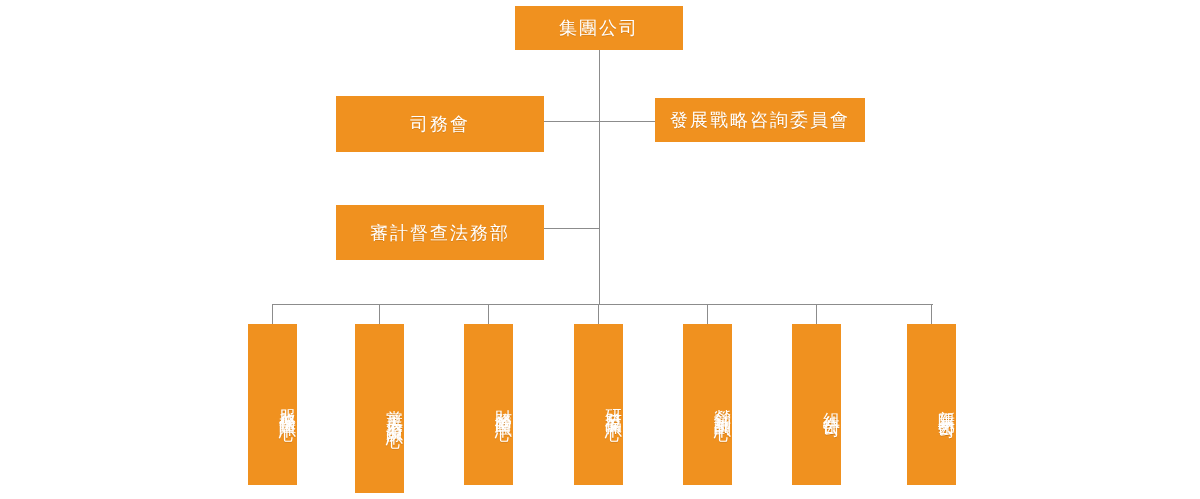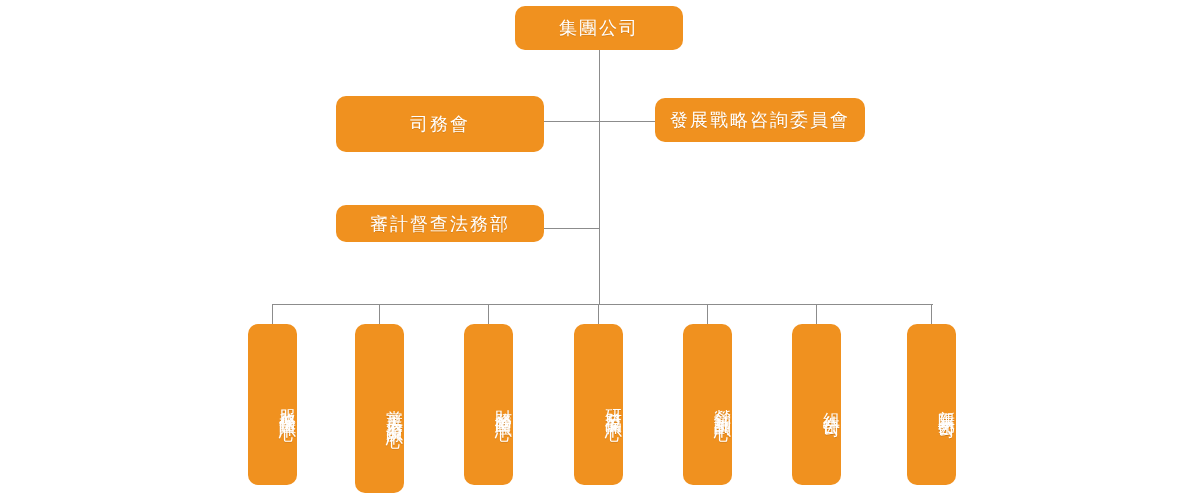--- a/index.html
+++ b/index.html
@@ -27,21 +27,21 @@
     position: absolute;
     background: #8c8c8c;
   }
   .line-v { width: 1px; }
   .line-h { height: 1px; }
 
   
   .node {
     position: absolute;
     background: #F0911F;
-    border-radius: 10px;
+    border-radius: 0;
     box-sizing: border-box;
     color: #ffffff;
     display: flex;
     align-items: center;
     justify-content: center;
     text-align: center;
     letter-spacing: 2px;
     text-shadow: 0 1px 0 rgba(140,80,10,0.25);
   }
   
@@ -81,21 +81,21 @@
   }
 
   
   #node-root      { left: 515px; top: 6px;   width: 168px; height: 44px; }
 
   
   #node-council   { left: 336px; top: 96px;  width: 208px; height: 56px; }
   #node-advisory  { left: 655px; top: 98px;  width: 210px; height: 44px; }
 
   
-  #node-audit     { left: 336px; top: 205px; width: 208px; height: 37px; }
+  #node-audit     { left: 336px; top: 205px; width: 208px; height: 55px; }
 
   
   .leaf { top: 324px; width: 49px; }
 </style>
 </head>
 <body>
 
 <div id="chart-canvas">
 
   <div class="line line-v" style="left:599px; top:50px; height:254px;"></div>

